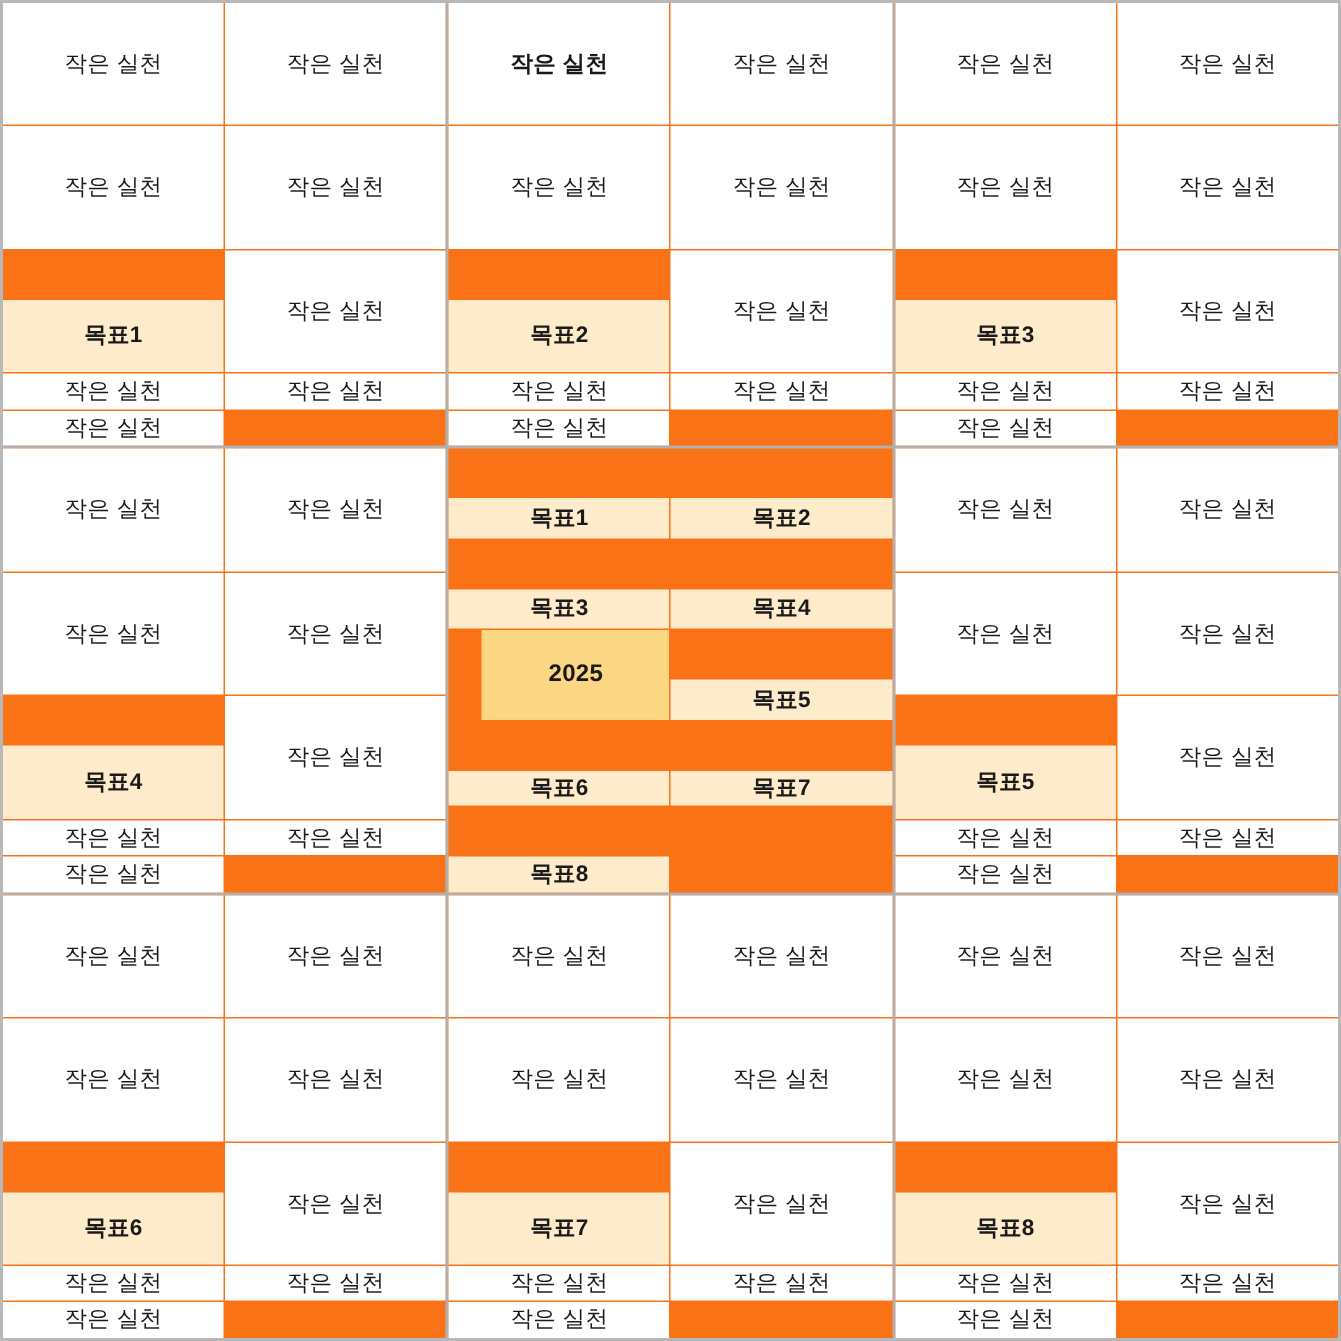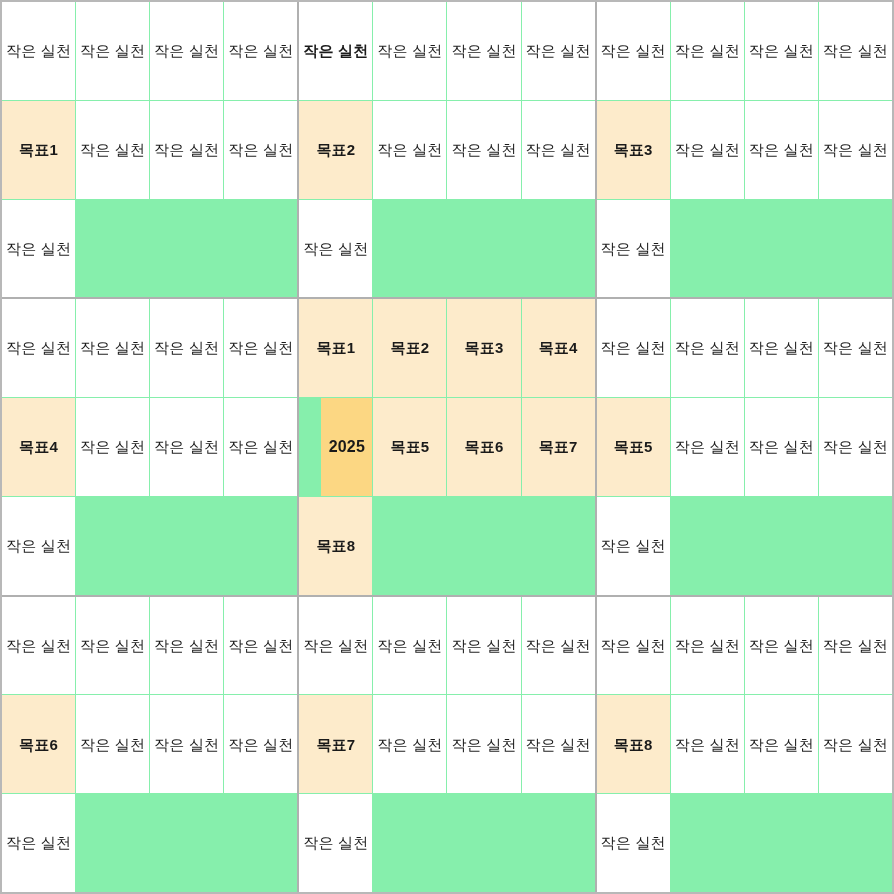--- a/index.html
+++ b/index.html
@@ -26,23 +26,23 @@
     grid-template-rows: repeat(3, 1fr);
     background: #b0b0b0;      
     gap: 2px;
     border: 2px solid #b8b8b8; 
   }
 
   
   .block {
     box-sizing: border-box;
     display: grid;
-    grid-template-columns: repeat(4, 1fr);
+    grid-template-columns: repeat(2, 1fr);
     grid-template-rows: repeat(3, 1fr);
-    background: #86efac;      
+    background: #f97316;      
     gap: 1px;
   }
 
   
   .cell {
     box-sizing: border-box;
     background: #ffffff;
     display: flex;
     align-items: center;
     justify-content: center;
@@ -55,20 +55,21 @@
     letter-spacing: 0.2px;
     font-weight: 400;
     white-space: nowrap;
   }
 
   
   .cell.goal {
     background: #fdebcb;
     font-weight: 700;
     font-size: 15px;
+    margin-top: 33px;
   }
 
   
   .cell.core {
     background: #fcd783;
     font-weight: 700;
     font-size: 16px;
     margin-left: 22px;
   }
 

